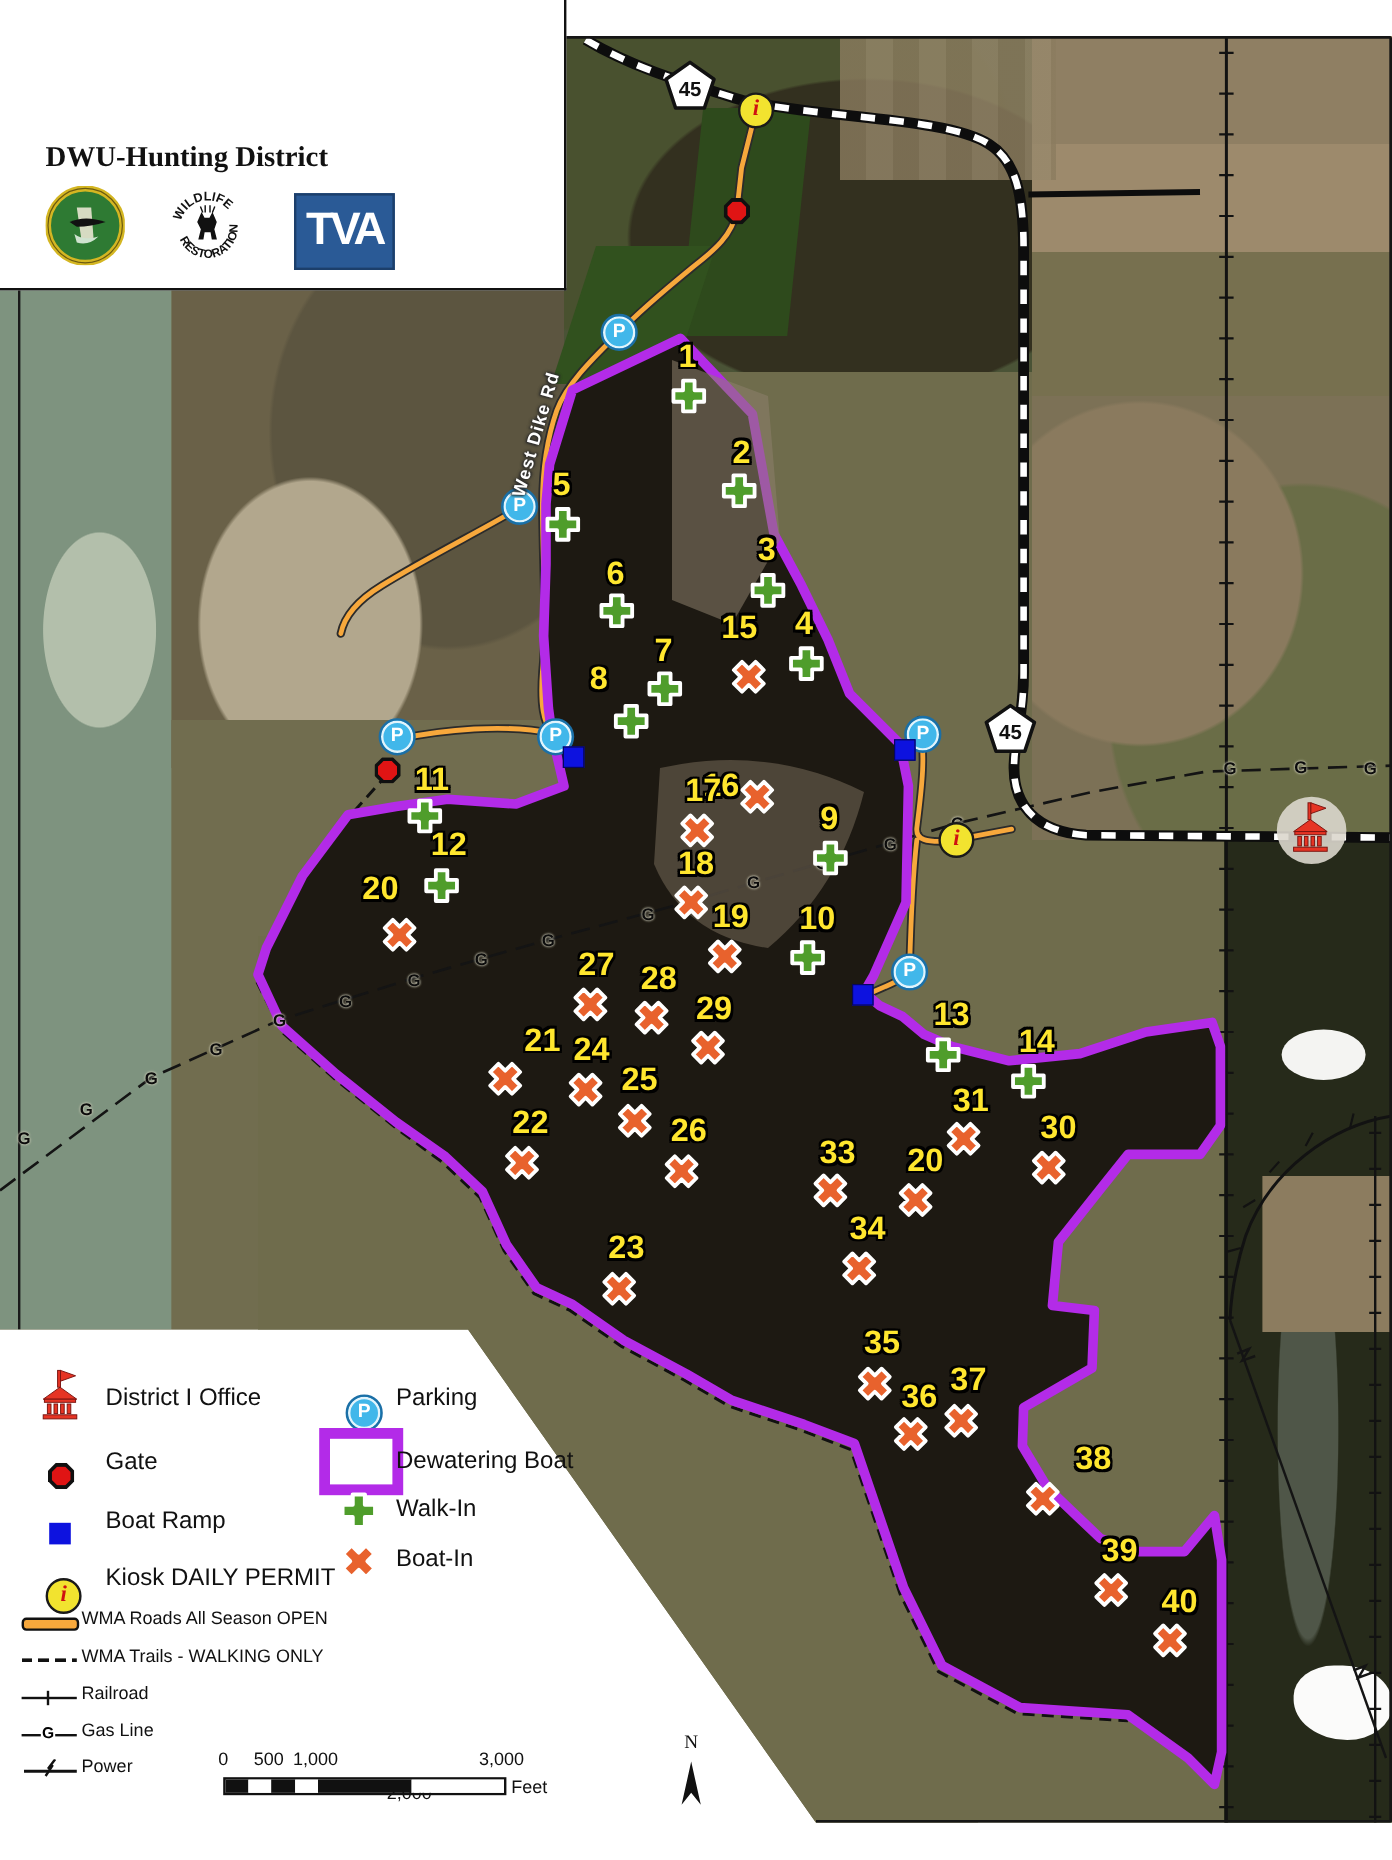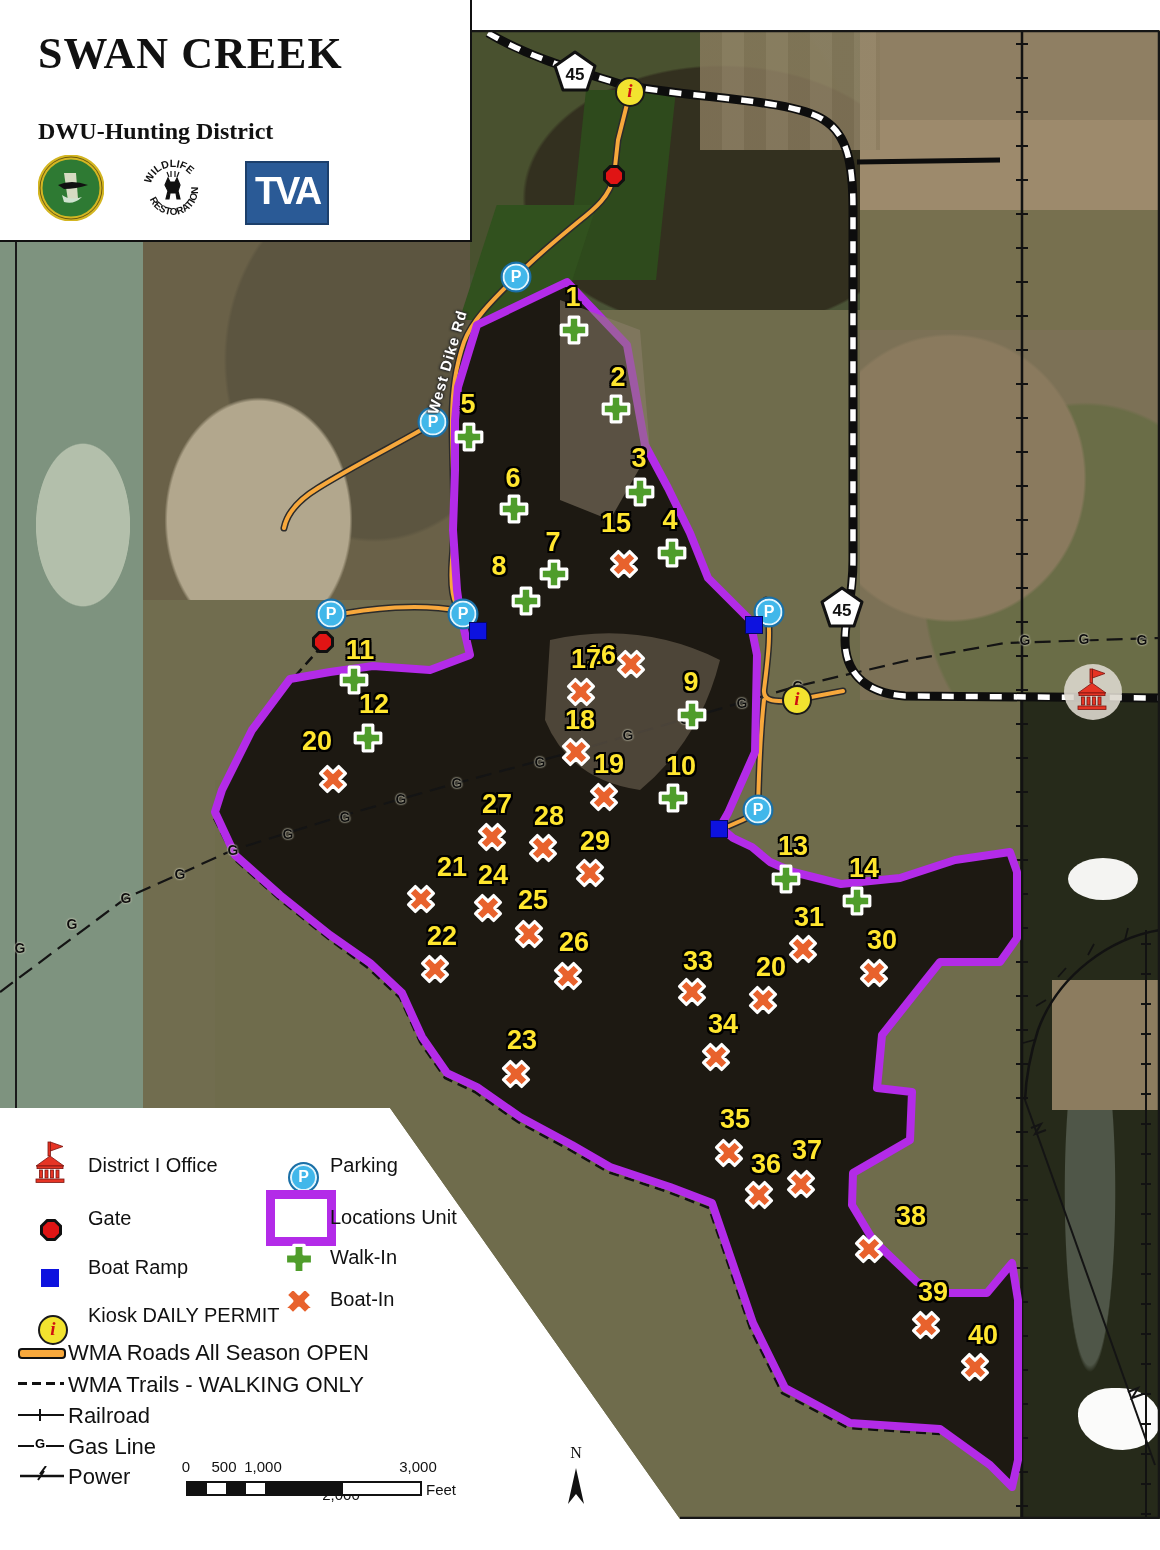--- a/index.html
+++ b/index.html
@@ -67,21 +67,21 @@
   .title-box{position:absolute;left:0;top:0;width:470px;height:240px;background:#fff;
              border-right:2px solid #111;border-bottom:2px solid #111;}
   .t1{position:absolute;left:38px;top:28px;font:bold 44px "Liberation Serif",serif;color:#111;letter-spacing:1px;}
   .t2{position:absolute;left:38px;top:88px;font:bold 24px "Liberation Serif",serif;color:#111;}
   .t3{position:absolute;left:38px;top:118px;font:bold 24px "Liberation Serif",serif;color:#111;}
   .logos{position:absolute;left:30px;top:155px;width:420px;height:80px;}
   .logo{position:absolute;top:0;}
   
   .legend-row{position:absolute;}
   .legend-label{position:absolute;left:70px;top:0;font:20px "Liberation Sans",sans-serif;color:#111;white-space:nowrap;}
-  .legend-label.small{font-size:22px;left:52px;}
+  .legend-label.small{font-size:15px;left:52px;}
   .lic{position:absolute;}
   .lic-road{left:14px;top:8px;width:44px;height:7px;background:#f7a83c;border:2px solid #111;border-radius:4px;}
   .lic-trail{left:14px;top:10px;width:46px;height:3px;
      background:repeating-linear-gradient(90deg,#111 0 9px,transparent 9px 14px);}
   .lic-rail{left:14px;top:11px;width:46px;height:2px;background:#111;}
   .lic-rail:after{content:"";position:absolute;left:21px;top:-5px;width:2px;height:12px;background:#111;}
   .lic-gas{left:14px;top:11px;width:46px;height:2px;background:#111;}
   .lic-gas span{position:absolute;left:16px;top:-9px;background:#fff;font:600 13px "Liberation Sans",sans-serif;padding:0 1px;}
   .lic-dewater{left:0px;top:0px;width:52px;height:38px;border:9px solid #b32be8;background:#fff;}
   .scalebar{position:absolute;left:180px;top:1458px;width:330px;height:48px;font:15px "Liberation Sans",sans-serif;color:#111;}
@@ -545,21 +545,20 @@
           </svg>
         </div>
         <div class="num" style="left: 983px; top: 1335px; position: absolute;">40</div>
       </div>
     <div id="road-labels">
         <div class="road-label" style="left: 447px; top: 362px; position: absolute; transform: translate(-50%, -50%) rotate(-74deg);">West Dike Rd</div>
       </div>
   </div>
 
   <div class="title-box">
-    <div class="t1">SWAN CREEK</div>
     <div class="t3">DWU-Hunting District</div>
     <div class="logos">
 
       <div class="logo" style="left:8px;">
         <svg width="66" height="66" viewBox="0 0 66 66">
           <circle cx="33" cy="33" r="31" fill="#2e7a33" stroke="#d4b622" stroke-width="5"></circle>
           <circle cx="33" cy="33" r="31" fill="none" stroke="#6b5a10" stroke-width="1"></circle>
           <path d="M26 18 L38 18 L40 44 L30 46 Z" fill="#e9e5d2" opacity="0.9"></path>
           <path d="M20 30 Q33 24 50 30 Q38 34 26 34 Z" fill="#111"></path>
           <path d="M24 40 Q32 46 44 42 Q36 50 26 47 Z" fill="#cfe3cf"></path>
@@ -649,21 +648,21 @@
       </span>
       <span class="legend-label small" style="left:64px;">Power</span>
     </div>
 
     <div class="legend-row" style="left:270px;top:1148px;">
       <span class="lic p-icon" style="left:18px;top:14px;transform:none;">P</span>
       <span class="legend-label" style="left:60px;top:6px;">Parking</span>
     </div>
     <div class="legend-row" style="left:270px;top:1190px;">
       <span class="lic lic-dewater" style="left:-4px;"></span>
-      <span class="legend-label" style="left:60px;top:16px;">Locations Unit</span>
+      <span class="legend-label" style="left:60px;top:16px;">Dewatering Boat</span>
     </div>
     <div class="legend-row" style="left:270px;top:1242px;">
       <span class="lic" style="left:12px;top:0;">
         <svg width="34" height="34" viewBox="0 0 40 40">
             <path d="M14 4 h12 v10 h10 v12 h-10 v10 h-12 v-10 h-10 v-12 h10 z" fill="#4f9d2b" stroke="#ffffff" stroke-width="4" stroke-linejoin="round"></path>
           </svg>
       </span>
       <span class="legend-label" style="left:60px;top:4px;">Walk-In</span>
     </div>
     <div class="legend-row" style="left:270px;top:1284px;">

